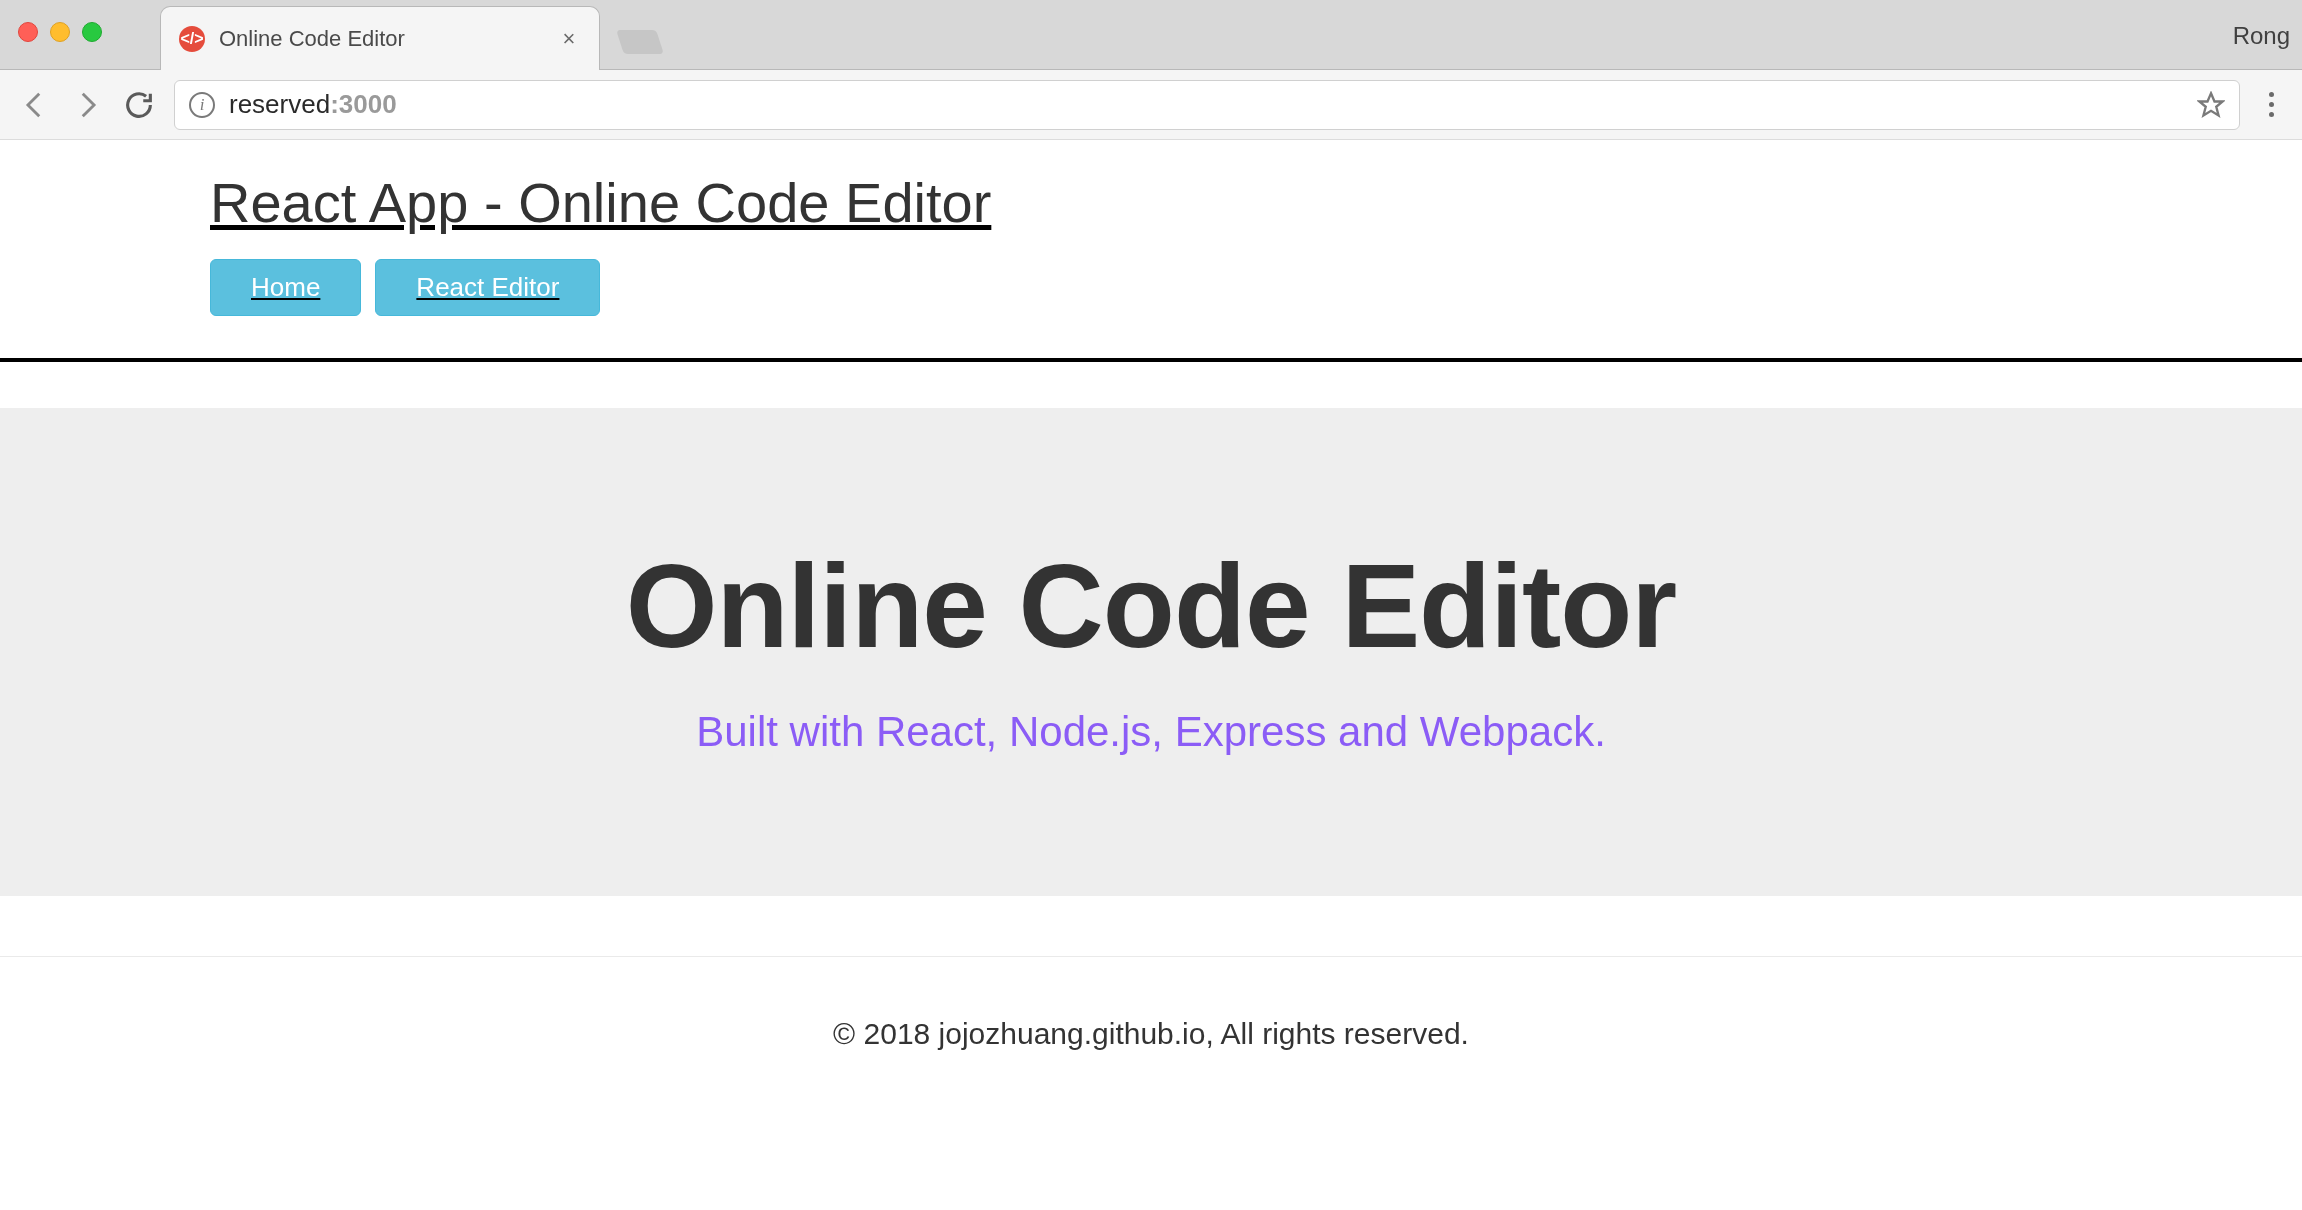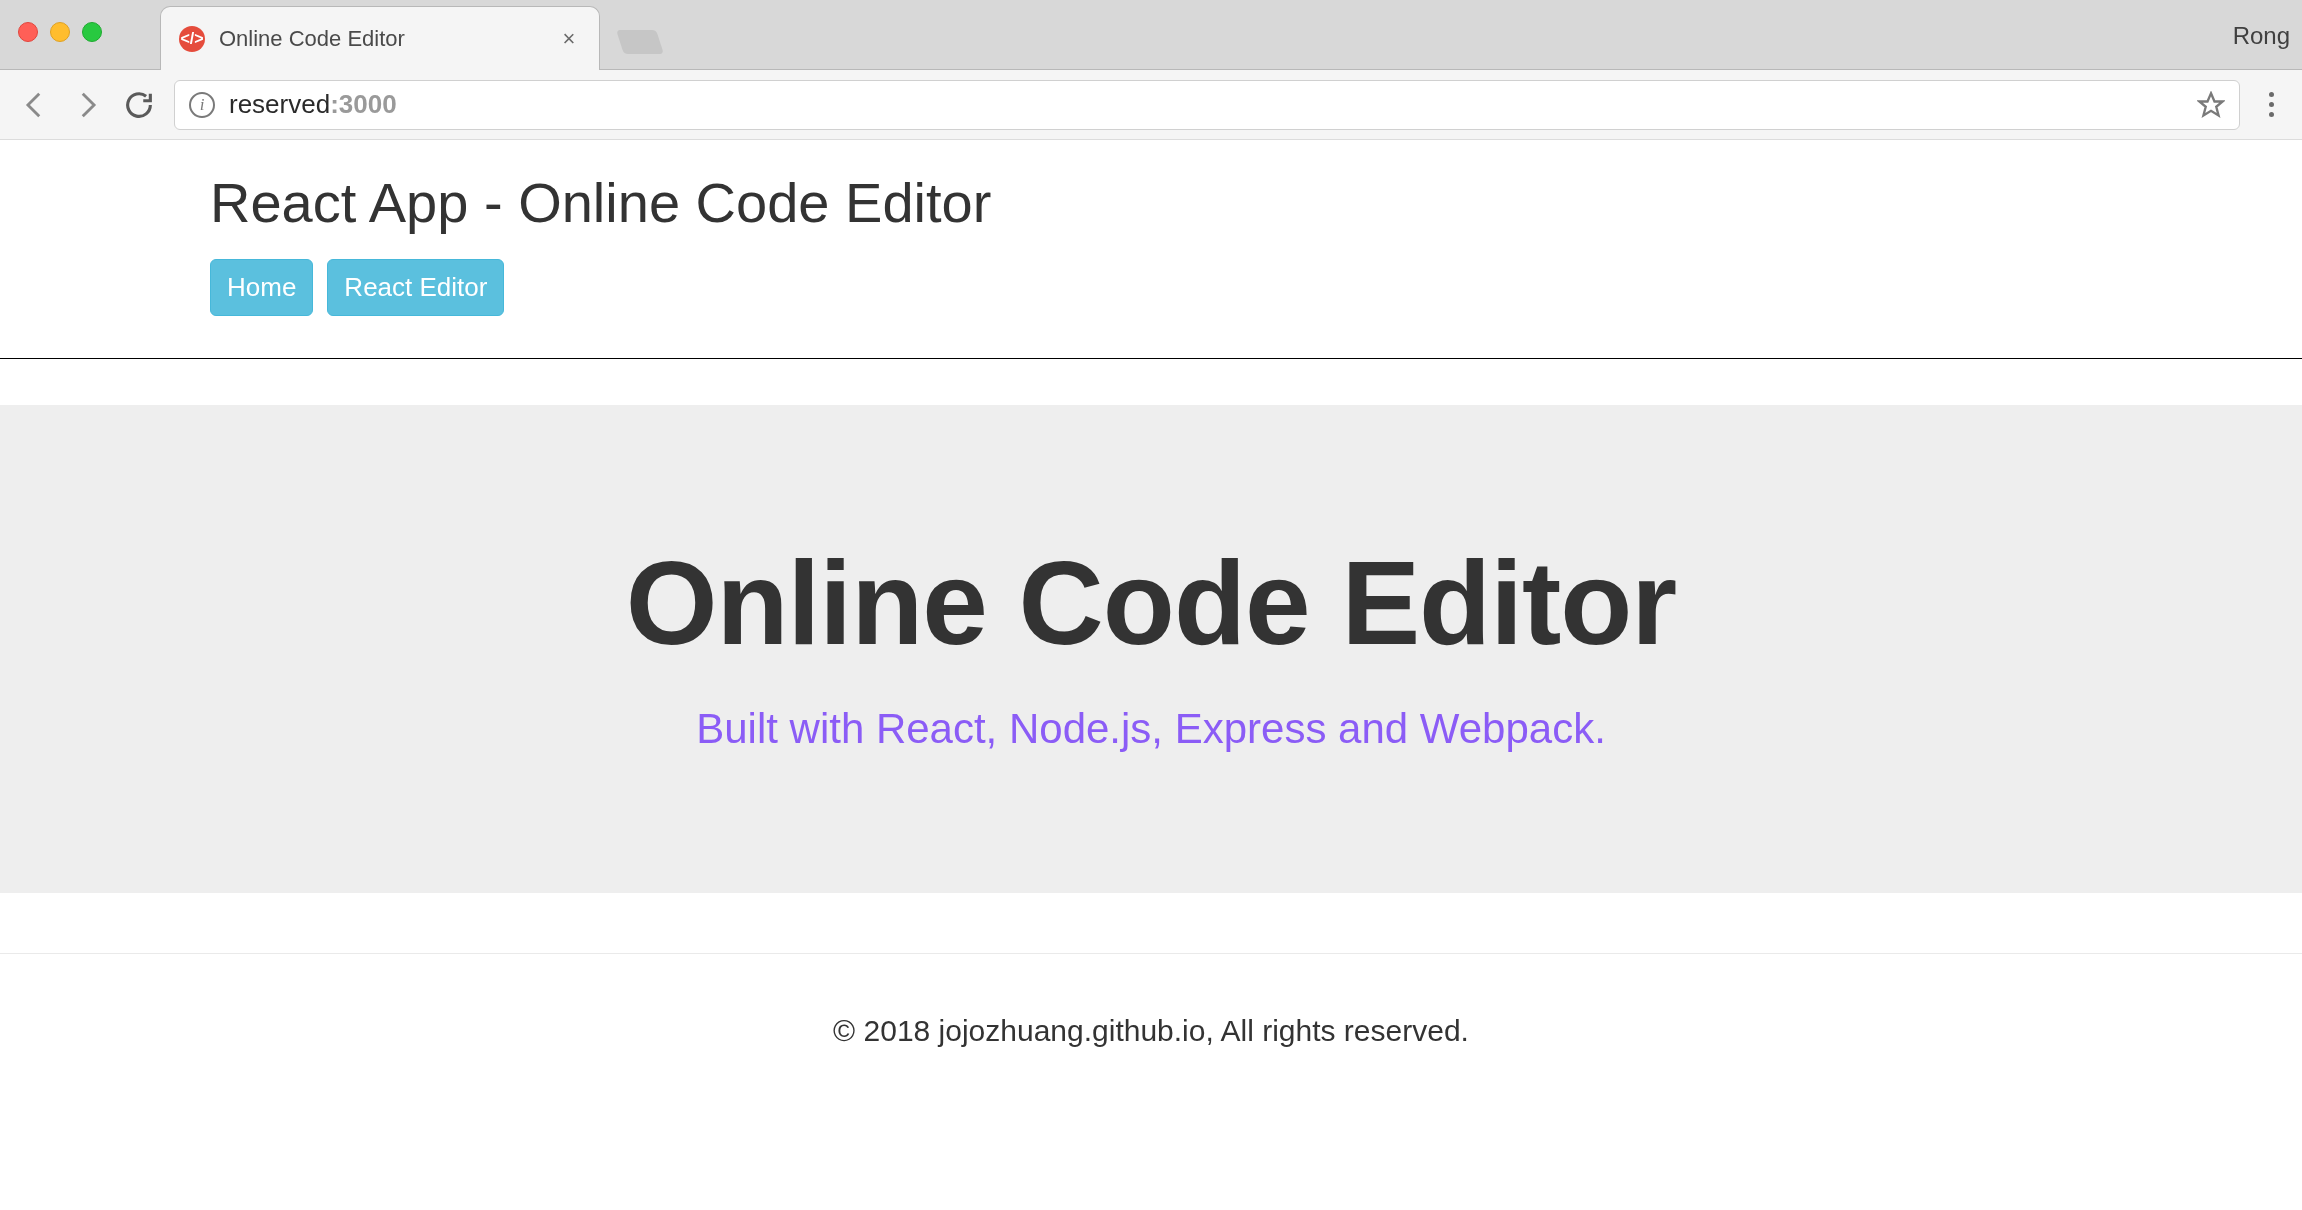--- a/index.html
+++ b/index.html
@@ -127,37 +127,38 @@
       width: 26px;
       display: flex; flex-direction: column; align-items: center; gap: 5px;
     }
     .menu-dots span {
       width: 5px; height: 5px; border-radius: 50%; background: #6a6a6a;
     }
 
     
     .page-header {
       padding: 30px 210px 42px;
-      border-bottom: 1px solid #000000;
+      border-bottom: 4px solid #000000;
+      text-decoration: underline;
     }
     .page-title {
       font-size: 56px;
       font-weight: 500;
       color: #333333;
       margin-bottom: 24px;
     }
     .nav-buttons {
       display: flex; gap: 14px;
     }
     .nav-btn {
       background: #5bc0de;
       color: #ffffff;
       border: 1px solid #46b8da;
       border-radius: 6px;
-      padding: 12px 16px;
+      padding: 12px 40px;
       font-size: 26px;
       cursor: pointer;
     }
 
     
     .hero {
       margin-top: 46px;
       background: #eeeeee;
       padding: 130px 0 140px;
       text-align: center;

